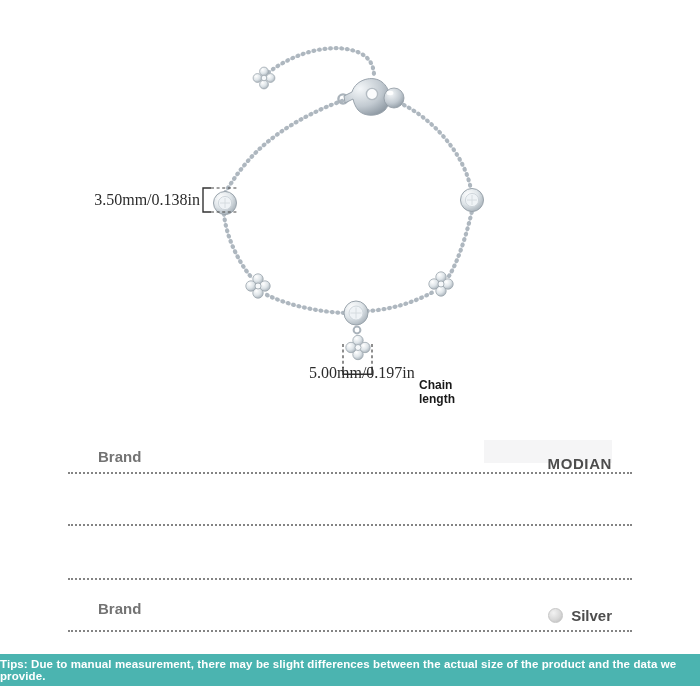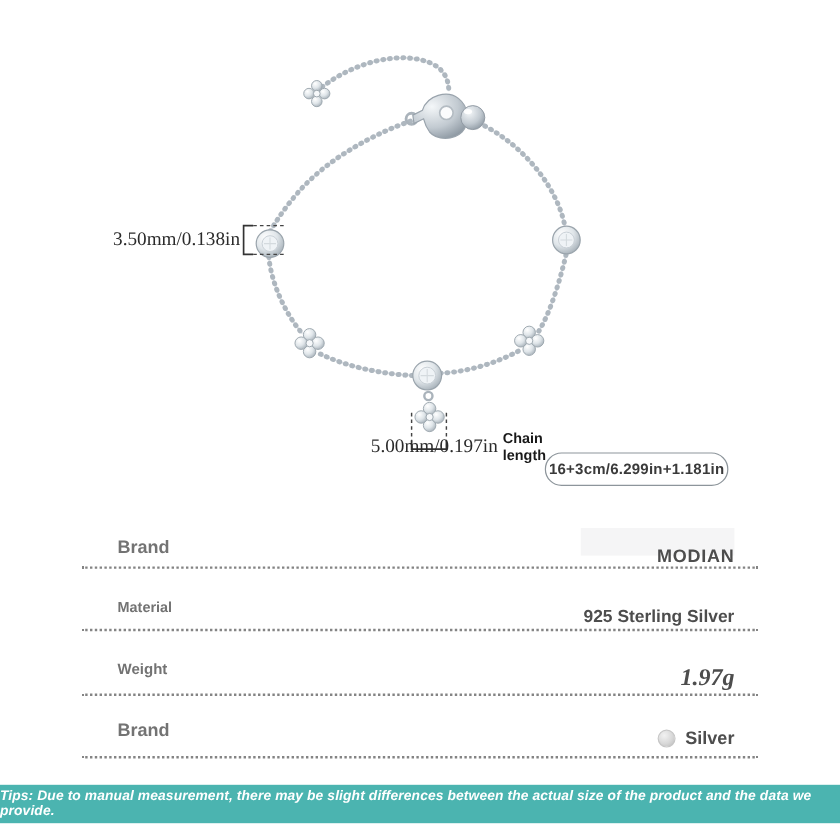--- a/index.html
+++ b/index.html
@@ -36,21 +36,21 @@
     width:15px; height:15px; border-radius:50%;
     background:radial-gradient(circle at 35% 30%, #f2f2f2 0%, #d8d8d8 55%, #b9b9b9 100%);
     border:1px solid #c6c6c6; display:inline-block;
   }
 
   
   .tips-bar {
     left:0; top:654px; width:700px; height:32px; background:#4bb4b0;
     display:flex; align-items:center; justify-content:center;
   }
-  .tips-bar span { color:#ffffff; font-size:11.5px; font-weight:600; letter-spacing:.1px;font-style:italic; }
+  .tips-bar span { color:#ffffff; font-size:11.5px; font-weight:600; letter-spacing:.1px; }
 </style>
 </head>
 <body>
 
 <div class="page">
 
   <svg class="abs" style="left:0;top:0" width="700" height="430" viewBox="0 0 700 430">
     <defs>
       <radialGradient id="sg" cx="35%" cy="30%" r="75%">
         <stop offset="0%" stop-color="#ffffff"></stop>
@@ -154,44 +154,33 @@
     <g fill="none">
       <path d="M343,344 V368 M372,344 V368" stroke="#444444" stroke-width="1.2" stroke-dasharray="3 2.6"></path>
       <path d="M343,367 V375 M372,367 V375 M343,374.3 H372" stroke="#333333" stroke-width="1.4"></path>
     </g>
   </svg>
 
   <div class="abs measure-text" style="left:75px; top:191px; width:125px; text-align:right">3.50mm/0.138in</div>
 
   <div class="abs measure-text" style="left:309px; top:364px">5.00mm/0.197in</div>
 
-  <div class="abs chain-label" style="left:419px; top:358px">Chain length</div>
+  <div class="abs chain-label" style="left:419px; top:378px">Chain length</div>
 
-  <div class="abs chain-pill" style="left:454px; top:377px">
-    <span>16+3cm/6.299in+1.181in</span>
-  </div>
 
   <div class="abs brand-patch"></div>
 
   <div class="abs spec-row" style="top:441px">
     <span class="lbl lbl-lg">Brand</span>
     <span class="val val-brand">MODIAN</span>
   </div>
   <div class="abs dotline" style="top:472px"></div>
 
-  <div class="abs spec-row" style="top:491px">
-    <span class="lbl lbl-sm">Material</span>
-    <span class="val val-md">925 Sterling Silver</span>
-  </div>
   <div class="abs dotline" style="top:524px"></div>
 
-  <div class="abs spec-row" style="top:543px">
-    <span class="lbl lbl-sm" style="font-size:12.5px">Weight</span>
-    <span class="val val-weight">1.97g</span>
-  </div>
   <div class="abs dotline" style="top:578px"></div>
 
   <div class="abs spec-row" style="top:593px">
     <span class="lbl lbl-lg">Brand</span>
     <span class="val val-color">
       <span class="swatch"></span>
       <span>Silver</span>
     </span>
   </div>
   <div class="abs dotline" style="top:630px"></div>

